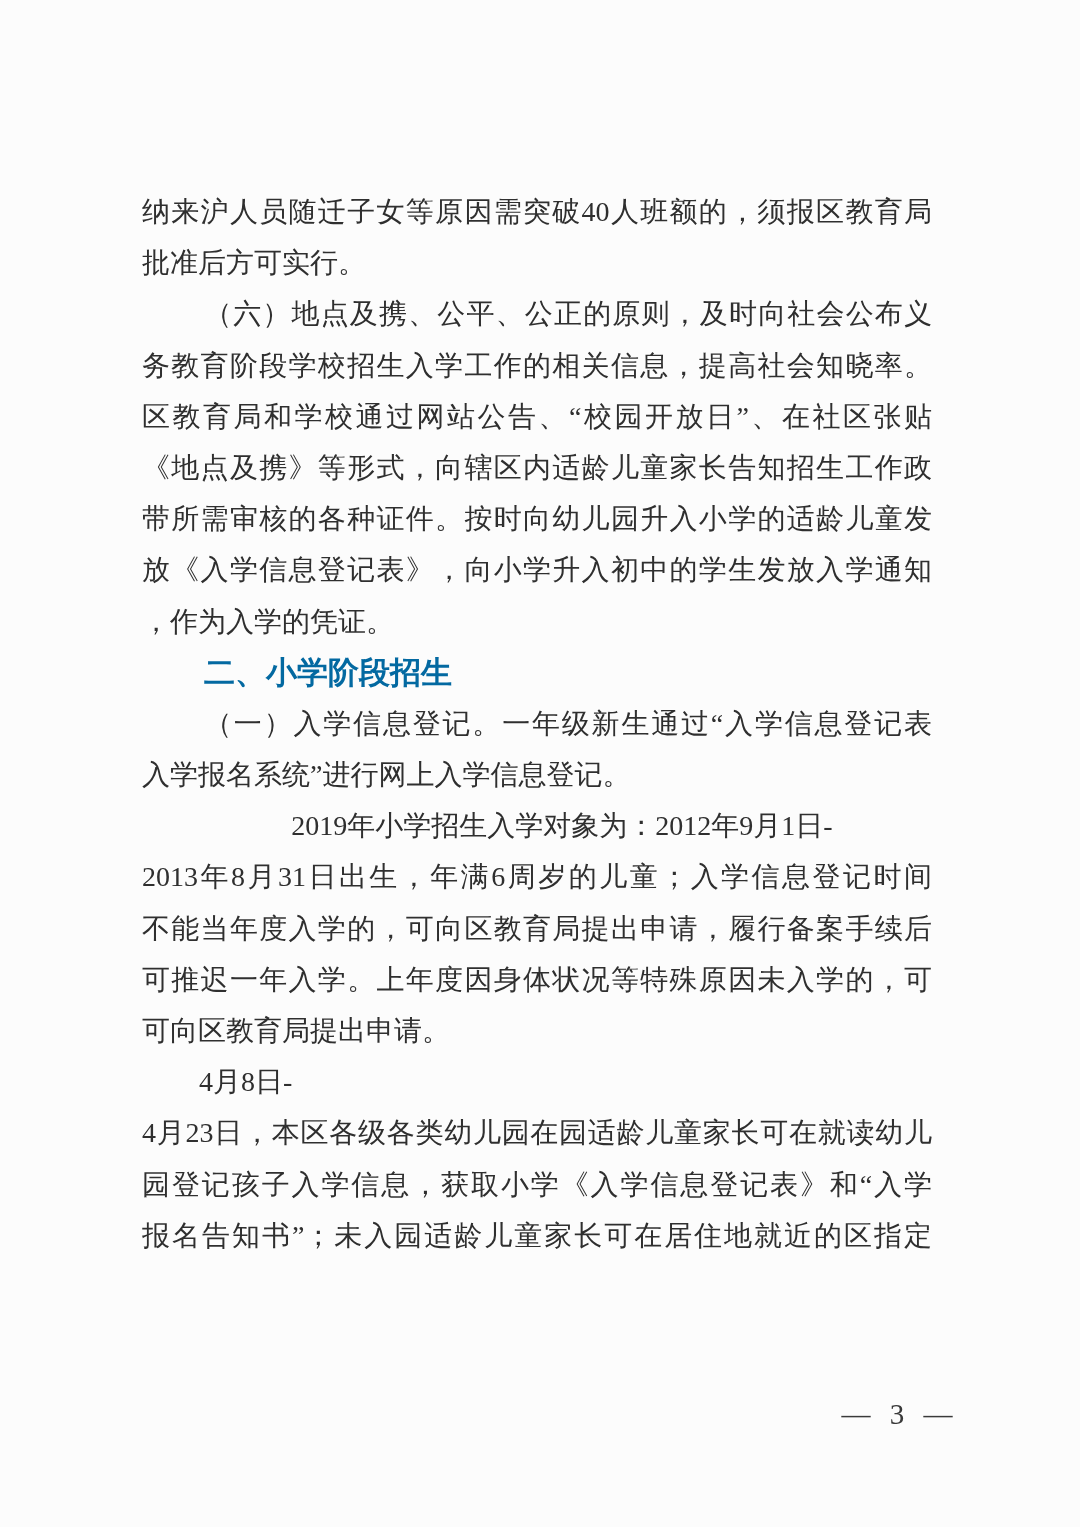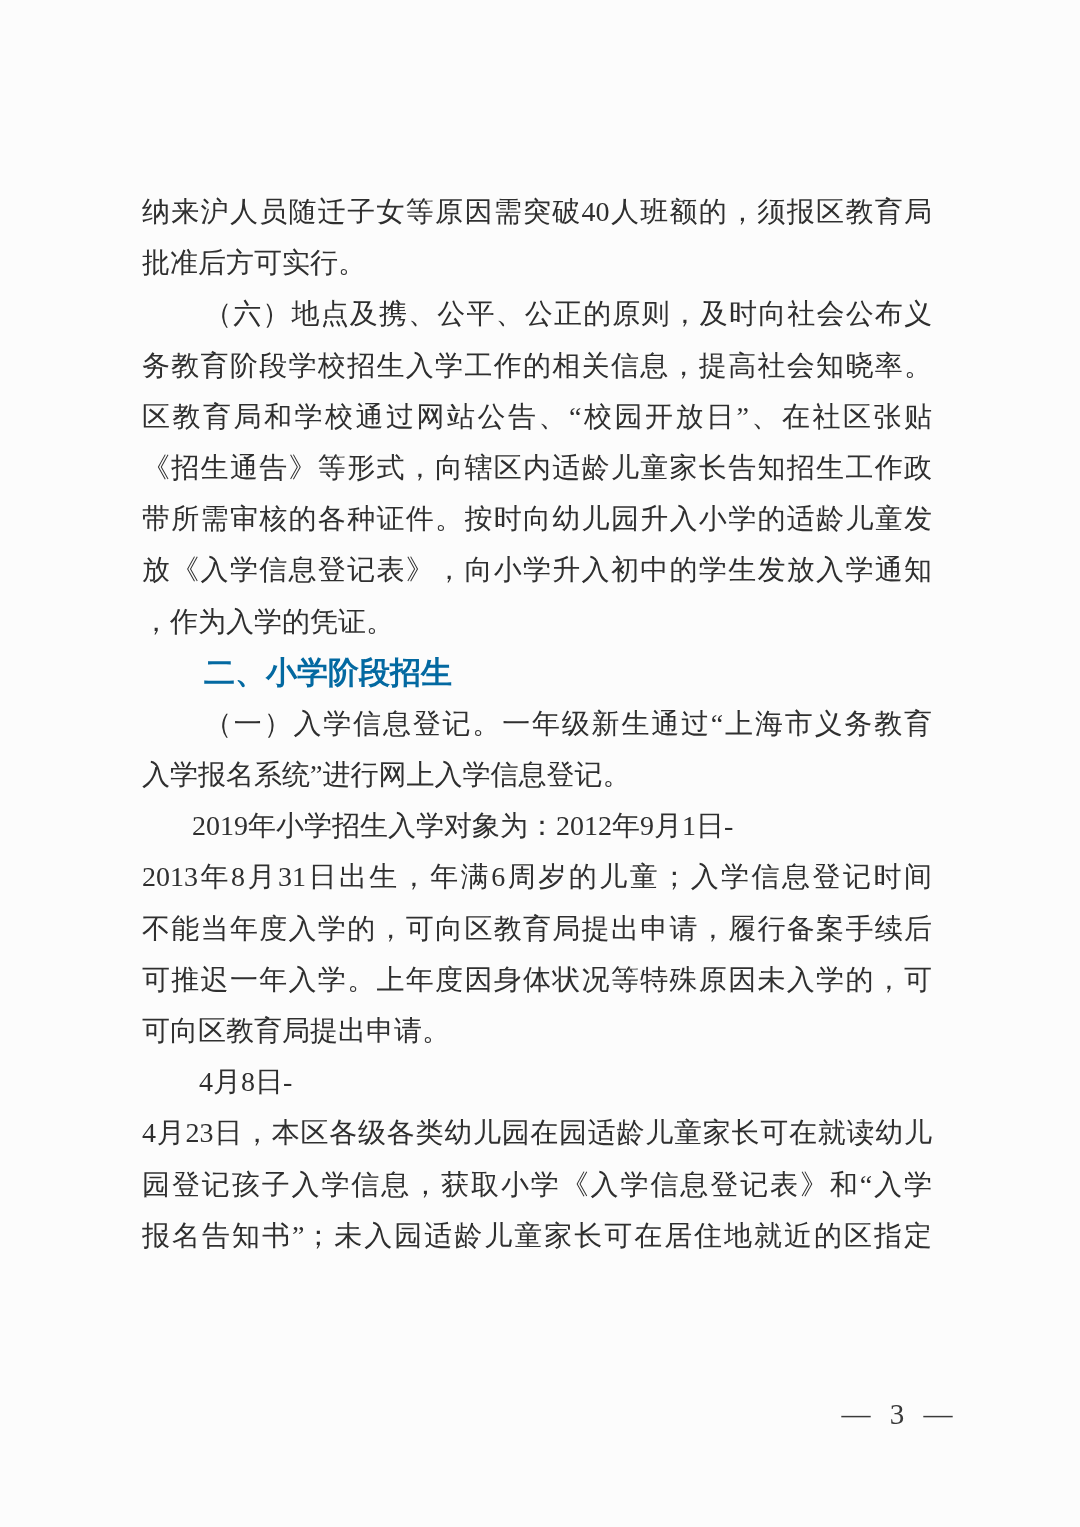--- a/index.html
+++ b/index.html
@@ -30,21 +30,21 @@
     overflow: hidden;
     text-align: left;
   }
   
   .j {
     text-align: justify;
     text-align-last: justify;
     text-justify: inter-character;
   }
   .ind   { text-indent: 62px; }
-  .ind-d1{ text-indent: 50px; }
+  .ind-d1{ text-indent: 50px; text-align: center; }
   .ind-d2{ text-indent: 57px; }
   .heading {
     font-family: Liberation Sans, sans-serif;
     font-weight: 700;
     font-size: 31px;
     color: #0369a1;
   }
   .footer {
     position: absolute;
     left: 822px;
@@ -59,26 +59,26 @@
 </head>
 <body>
 
 <div class="page">
   <div class="text-block">
     <div class="line j">纳来沪人员随迁子女等原因需突破40人班额的，须报区教育局</div>
     <div class="line">批准后方可实行。</div>
     <div class="line j ind">（六）地点及携、公平、公正的原则，及时向社会公布义</div>
     <div class="line j">务教育阶段学校招生入学工作的相关信息，提高社会知晓率。</div>
     <div class="line j">区教育局和学校通过网站公告、“校园开放日”、在社区张贴</div>
-    <div class="line j">《招生通告》等形式，向辖区内适龄儿童家长告知招生工作政</div>
+    <div class="line j">《地点及携》等形式，向辖区内适龄儿童家长告知招生工作政</div>
     <div class="line j">带所需审核的各种证件。按时向幼儿园升入小学的适龄儿童发</div>
     <div class="line j">放《入学信息登记表》，向小学升入初中的学生发放入学通知</div>
     <div class="line">，作为入学的凭证。</div>
     <div class="line heading ind">二、小学阶段招生</div>
-    <div class="line j ind">（一）入学信息登记。一年级新生通过“上海市义务教育</div>
+    <div class="line j ind">（一）入学信息登记。一年级新生通过“入学信息登记表</div>
     <div class="line">入学报名系统”进行网上入学信息登记。</div>
     <div class="line ind-d1">2019年小学招生入学对象为：2012年9月1日-</div>
     <div class="line j">2013年8月31日出生，年满6周岁的儿童；入学信息登记时间</div>
     <div class="line j">不能当年度入学的，可向区教育局提出申请，履行备案手续后</div>
     <div class="line j">可推迟一年入学。上年度因身体状况等特殊原因未入学的，可</div>
     <div class="line">可向区教育局提出申请。</div>
     <div class="line ind-d2">4月8日-</div>
     <div class="line j">4月23日，本区各级各类幼儿园在园适龄儿童家长可在就读幼儿</div>
     <div class="line j">园登记孩子入学信息，获取小学《入学信息登记表》和“入学</div>
     <div class="line j">报名告知书”；未入园适龄儿童家长可在居住地就近的区指定</div>

